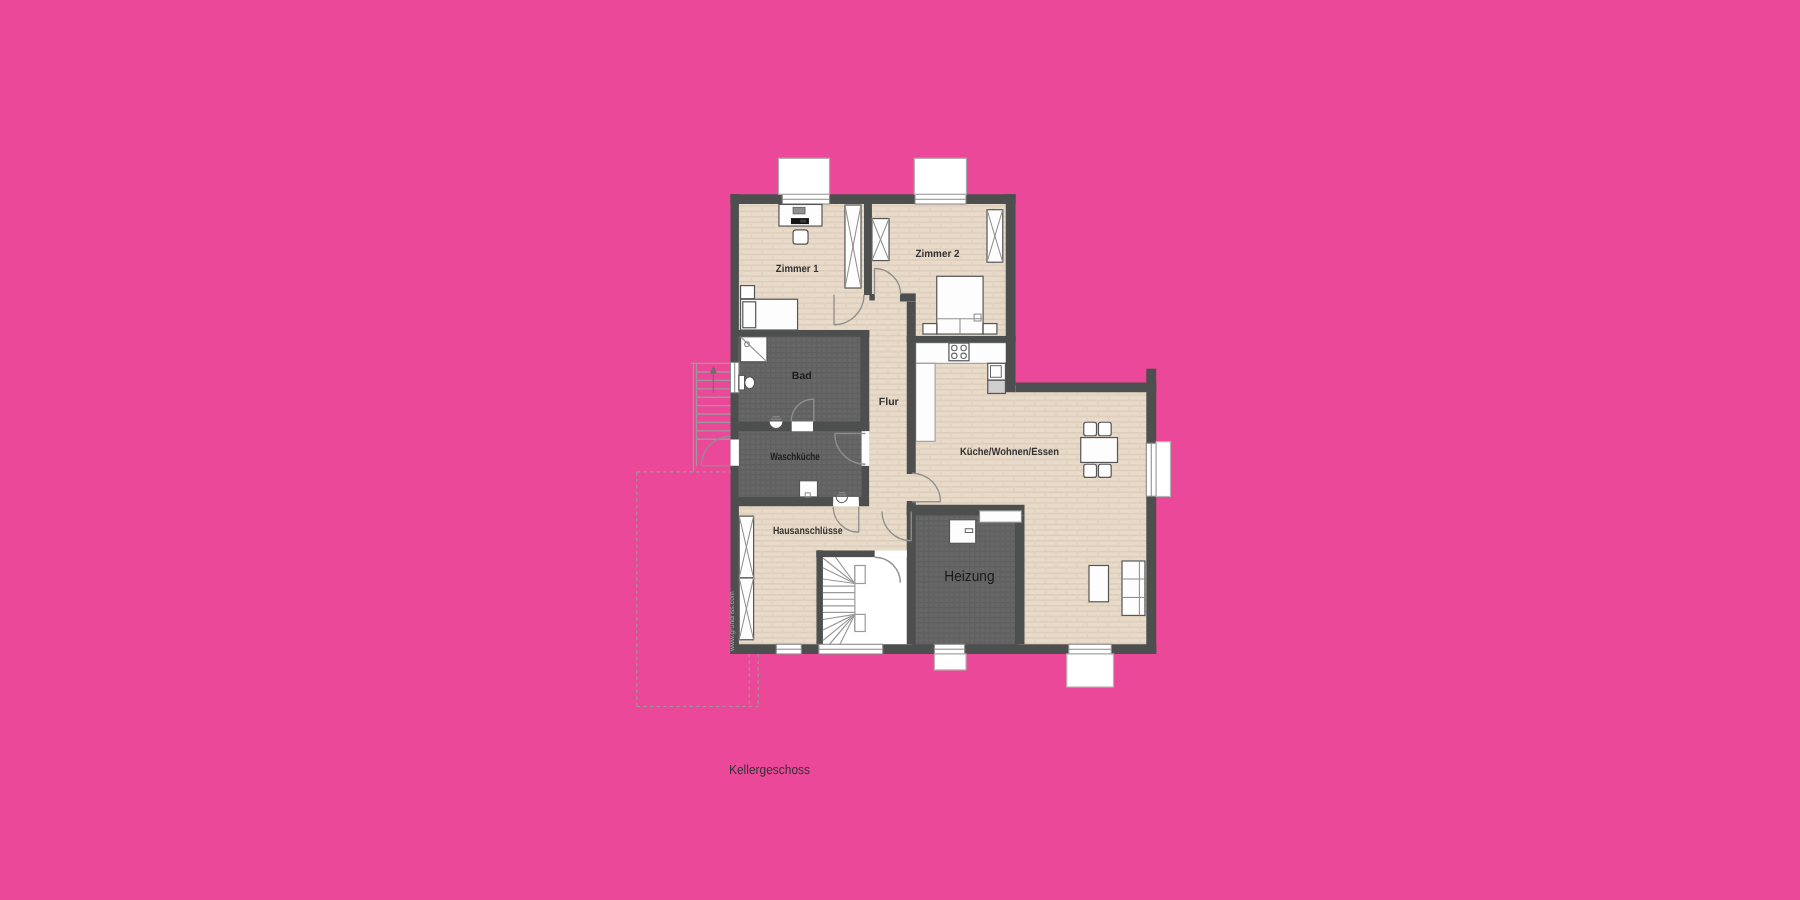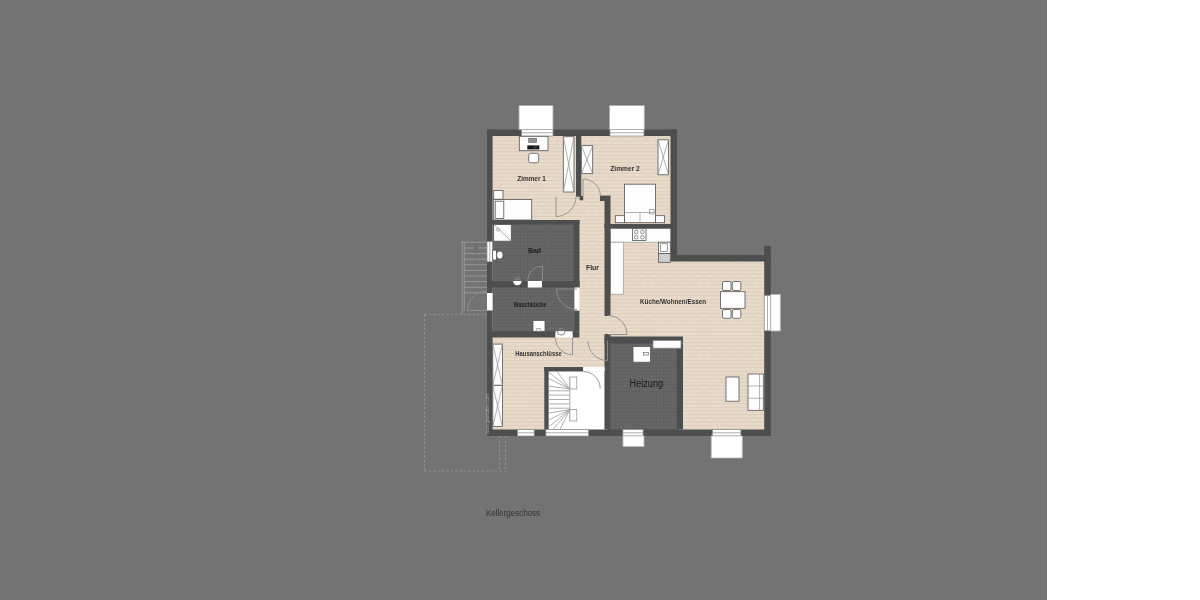--- a/index.html
+++ b/index.html
@@ -1,16 +1,16 @@
 <!DOCTYPE html>
 <html><head>
 <meta charset="utf-8">
 <style>
   html,body{margin:0;padding:0;background:#ffffff;}
-  #stage{position:relative;width:1047px;height:600px;background:#737373;overflow:hidden;
+  #stage{position:relative;width:1200px;height:600px;background:#ec4899;overflow:hidden;
          font-family:"Liberation Sans", sans-serif;-webkit-font-smoothing:antialiased;}
 </style>
 </head>
 <body>
 <div id="stage">
 <svg width="1200" height="600" viewBox="0 0 1200 600">
 <defs>
   <pattern id="wood" width="14" height="7.2" patternUnits="userSpaceOnUse">
     <rect width="14" height="7.2" fill="#e9dbca"></rect>
     <rect width="14" height="1" y="0" fill="#ddccba"></rect>

